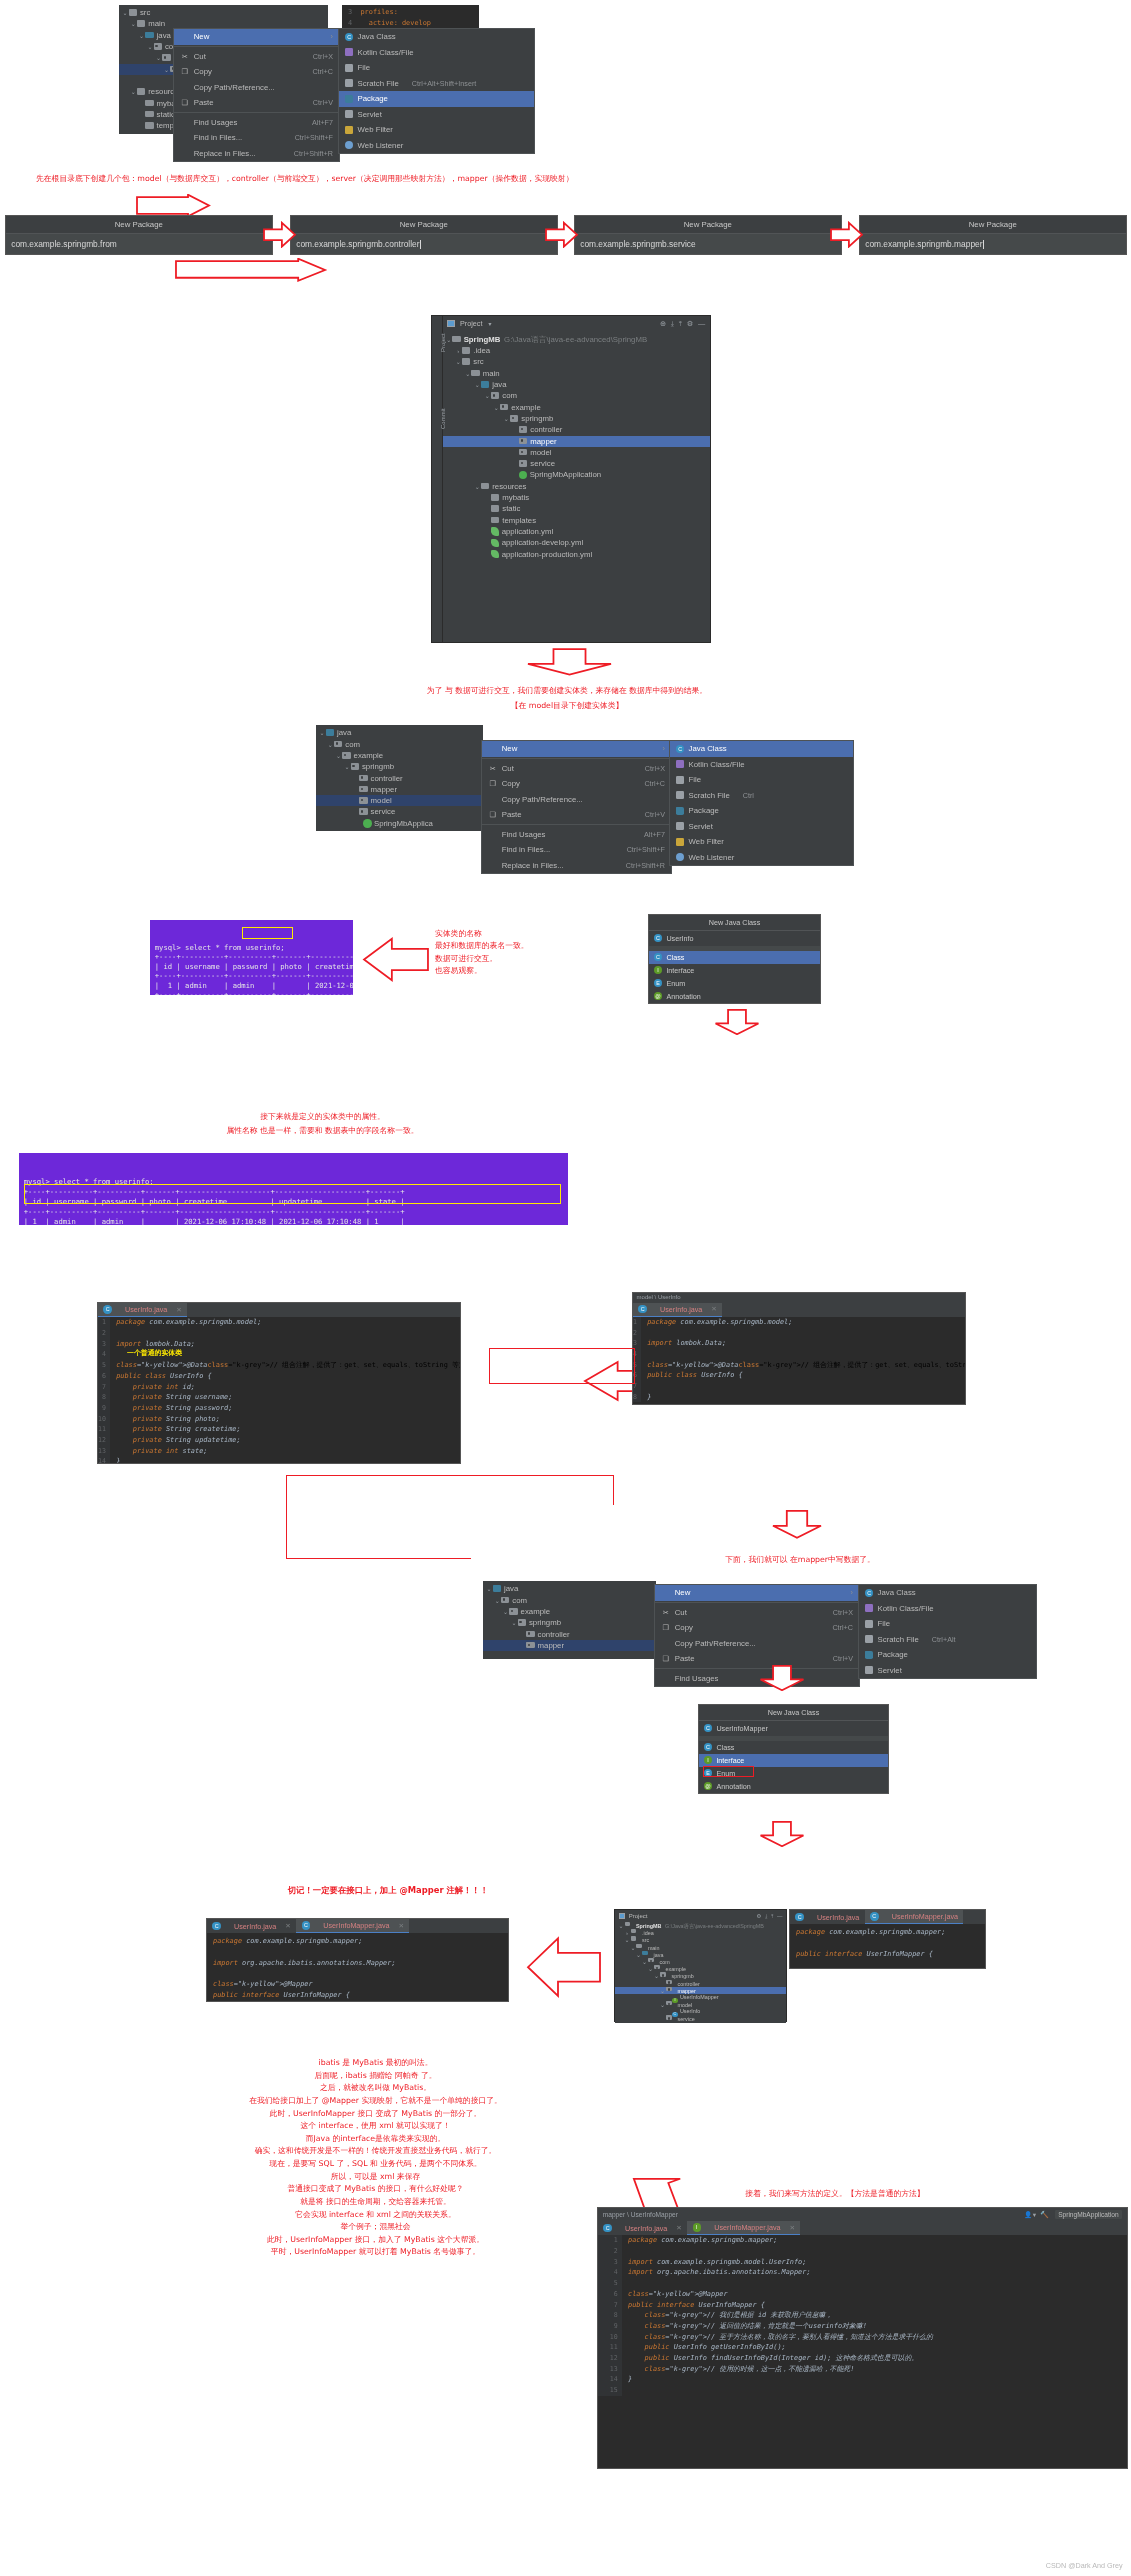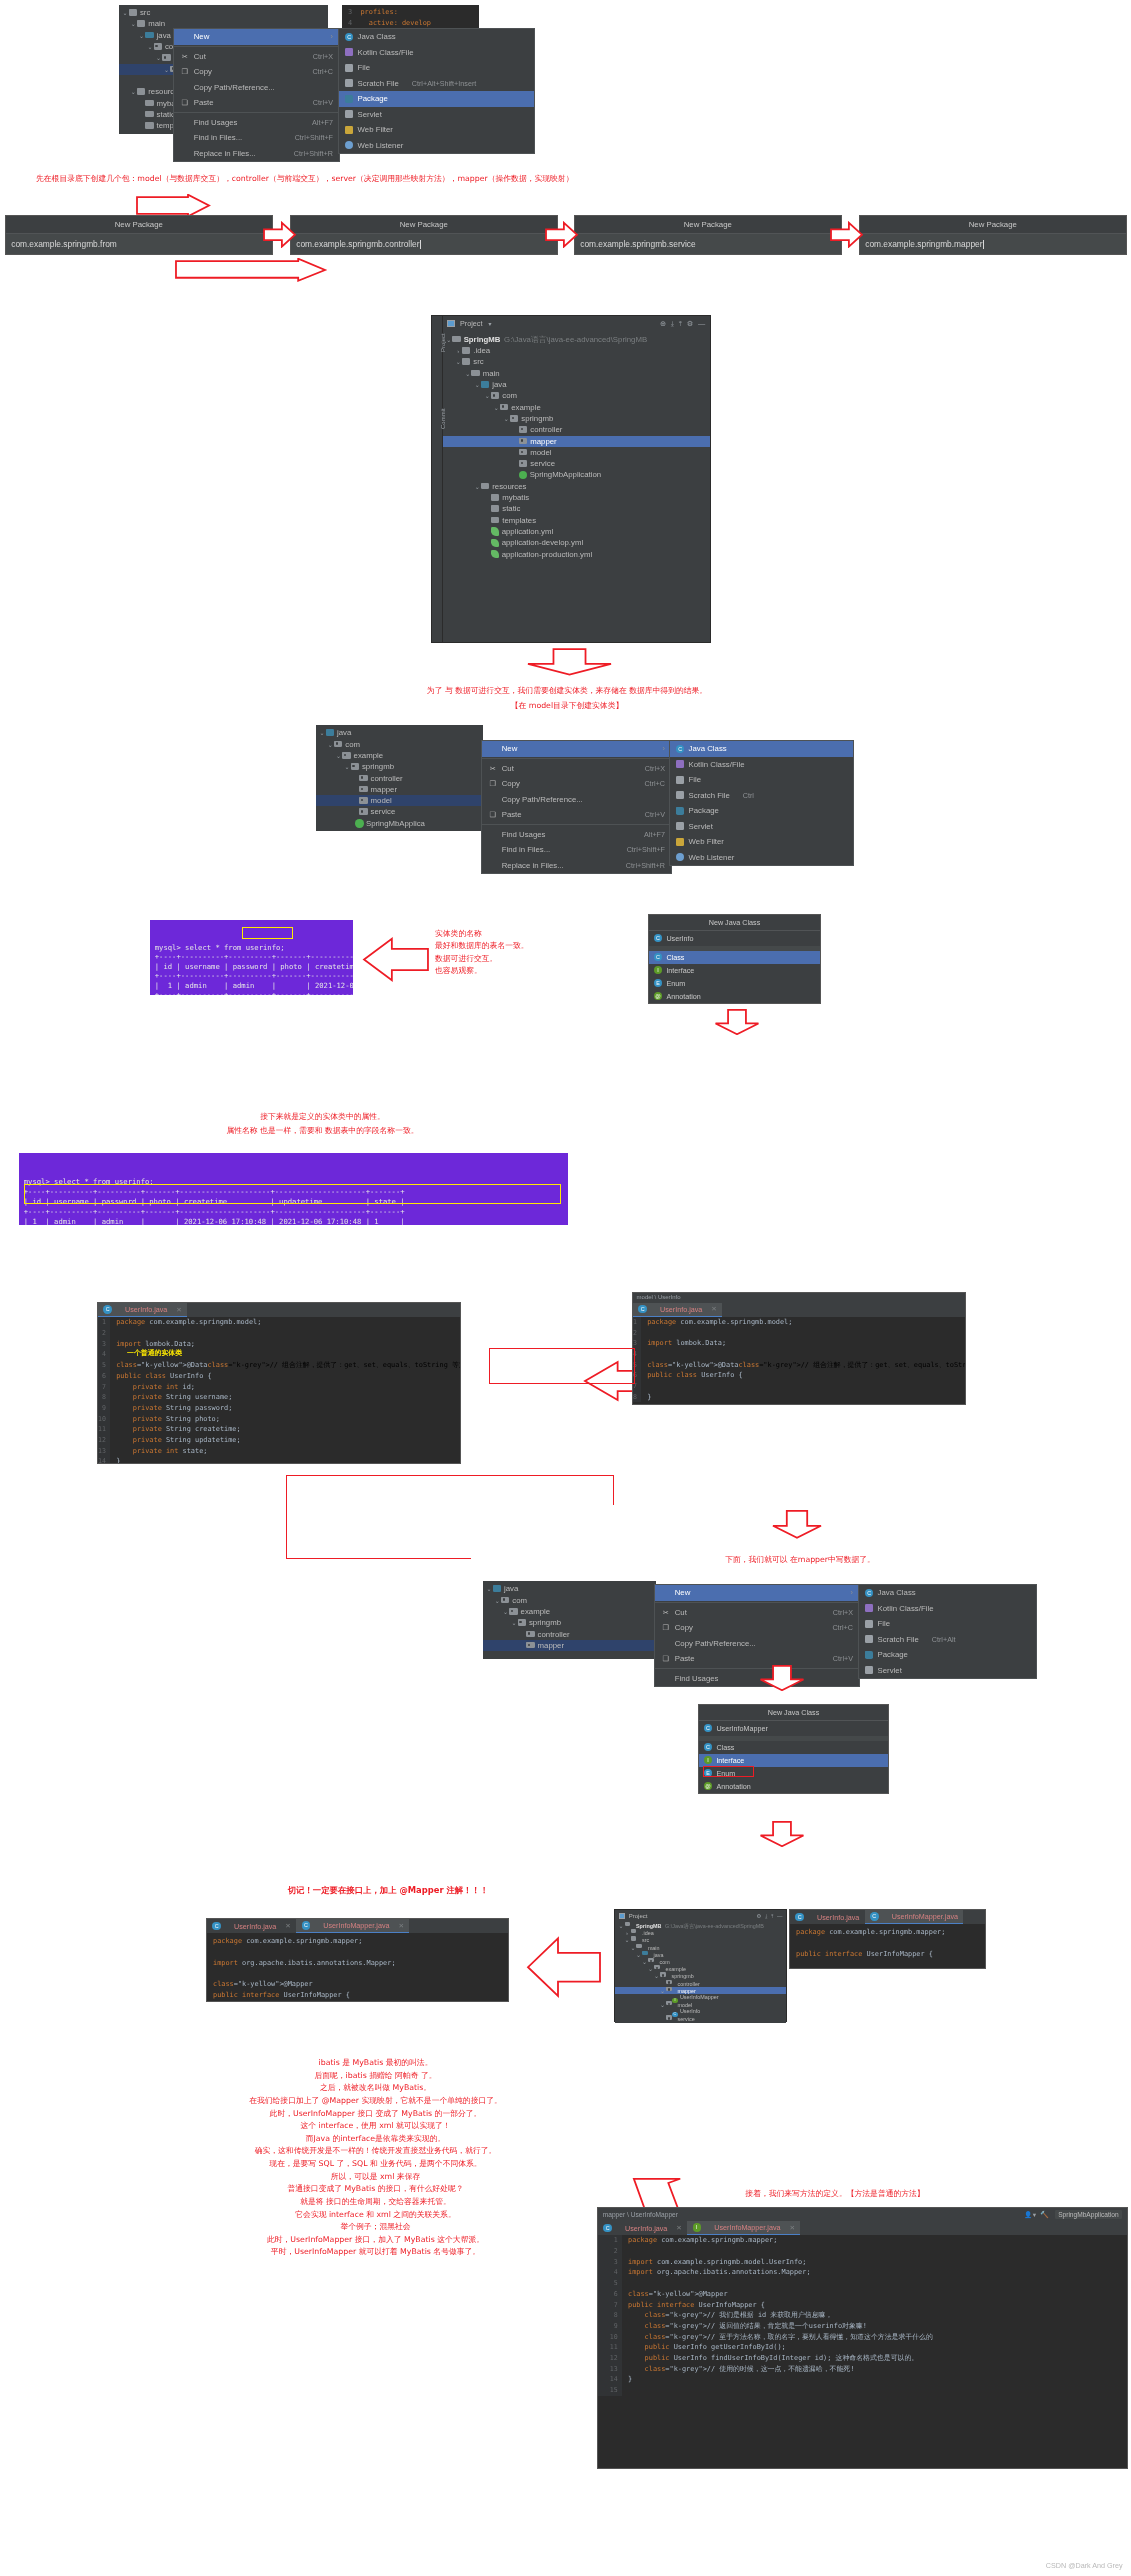--- a/index.html
+++ b/index.html
@@ -69,21 +69,21 @@
 
   
   .editor { background:#2b2b2b; border:0.6px solid #555; }
   .tabbar { height:14.3px; background:#3c3f41; display:flex; align-items:stretch; }
   .etab { display:flex;align-items:center;gap:9px;padding:0 5.4px;font-size:7.2px;color:#d58181;background:#3c3f41;}
   .etab.active { background:#4e5254; border-bottom:1.2px solid #4b80c6; }
   .etab .x { color:#7b7f81; font-size:6.6px; }
   .gutter { background:#313335; color:#606366; width:20px; text-align:right; padding-right:4.2px; font-family:"DejaVu Sans Mono",monospace; font-size:6.6px; line-height:10.7px;}
   .codearea { font-family:"DejaVu Sans Mono", monospace; font-size:6.9px; line-height:10.7px; white-space:pre; padding-left:6px;}
   .k-orange{color:#cc7832;}
-  .k-white{color:#a9b7c6;}
+  .k-white{color:#a9b7c6;font-style:italic;}
 
   
   .note { color:#ee1c25; font-size:7.8px; line-height:1.45; text-align:center;
           font-family:"DejaVu Sans", sans-serif; }
   .note.big { font-size:8.4px; font-weight:bold; }
 
   
   .arrow { position:absolute; }
   .arrow svg { display:block; }
 
@@ -304,21 +304,21 @@
 <div class="abs ide" style="left:316px; top:725px; width:167px; height:101px; background:#3c3f41;">
   <div id="step2-tree" class="tree">
       <div class="tree-row" style="padding-left:2.4px"><span class="chev">⌄</span><span class="fold blue"><i></i></span><span style="">java</span></div>
       <div class="tree-row" style="padding-left:10.7px"><span class="chev">⌄</span><span class="fold pkg"><i></i></span><span style="">com</span></div>
       <div class="tree-row" style="padding-left:19px"><span class="chev">⌄</span><span class="fold pkg"><i></i></span><span style="">example</span></div>
       <div class="tree-row" style="padding-left:27.4px"><span class="chev">⌄</span><span class="fold pkg"><i></i></span><span style="">springmb</span></div>
       <div class="tree-row" style="padding-left:36px"><span class="chev"></span><span class="fold pkg"><i></i></span><span style="">controller</span></div>
       <div class="tree-row" style="padding-left:36px"><span class="chev"></span><span class="fold pkg"><i></i></span><span style="">mapper</span></div>
       <div class="tree-row sel-dark" style="padding-left:36px"><span class="chev"></span><span class="fold pkg"><i></i></span><span style="">model</span></div>
       <div class="tree-row" style="padding-left:36px"><span class="chev"></span><span class="fold pkg"><i></i></span><span style="">service</span></div>
-      <div class="tree-row" style="padding-left:32px"><span class="chev"></span><span class="leafIcon"></span><span style="">SpringMbApplica</span></div>
+      <div class="tree-row" style="padding-left:40px"><span class="chev"></span><span class="leafIcon"></span><span style="">SpringMbApplica</span></div>
     </div>
 </div>
 
 <div class="abs ctxmenu" style="left:481px; top:740px; width:191px;">
   <div id="step2-ctx">
       <div class="ctxitem hl">
         <span class="mi-ico"></span>
         <span class="lbl">New</span>
         <span class="sc">›</span>
       </div>

